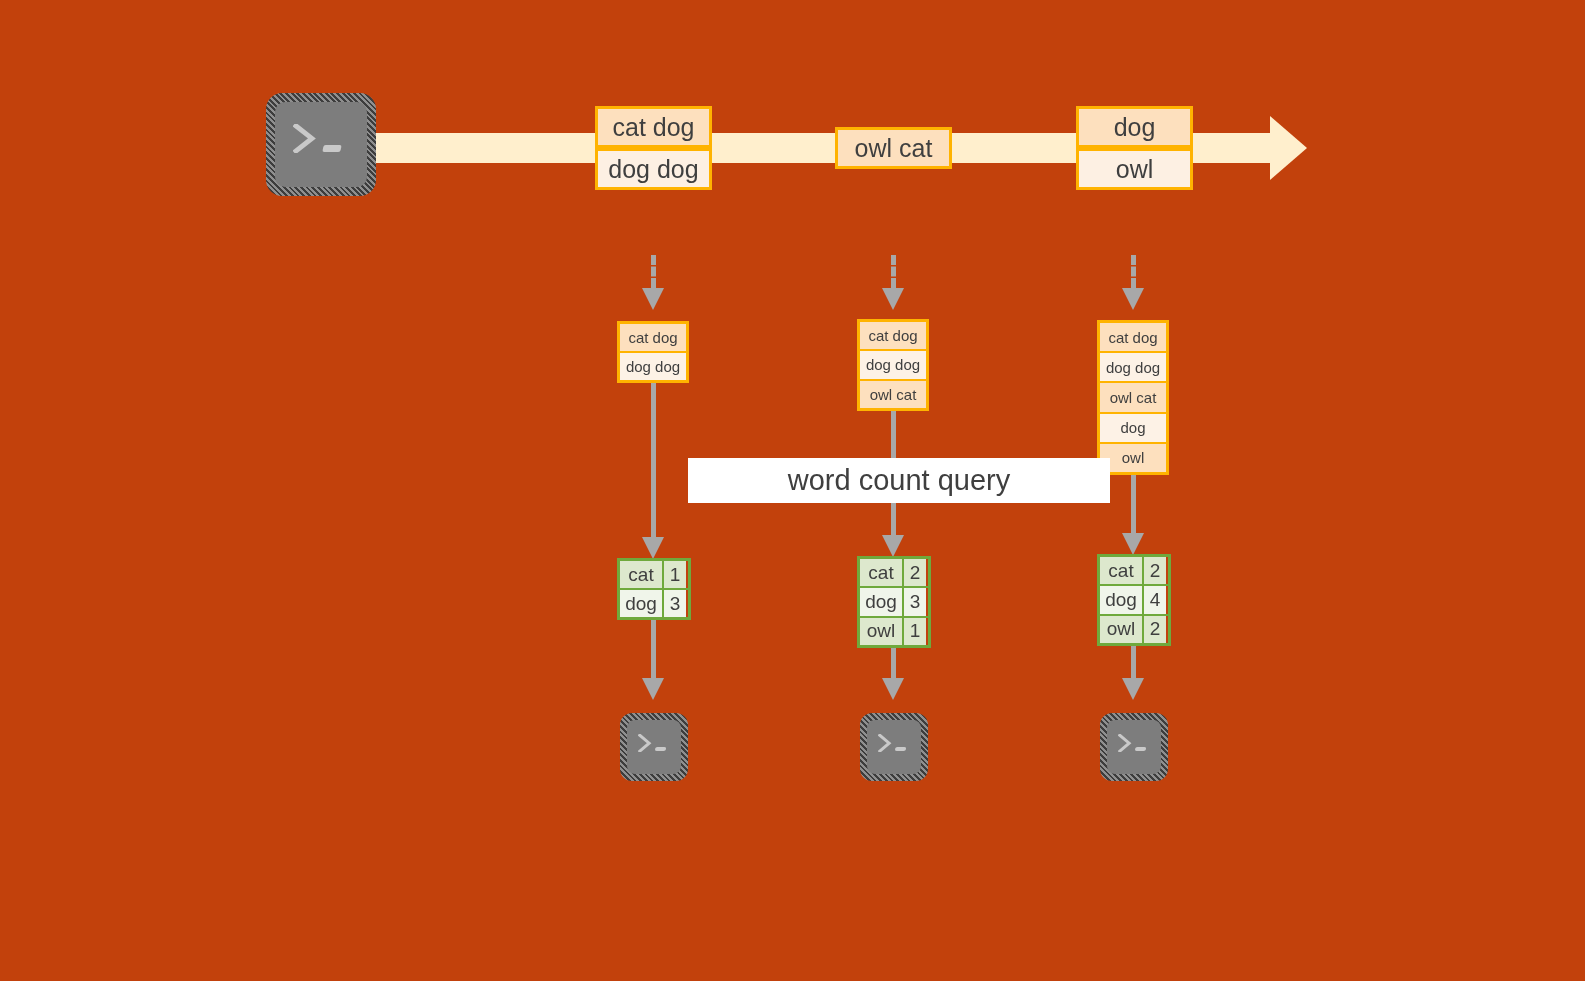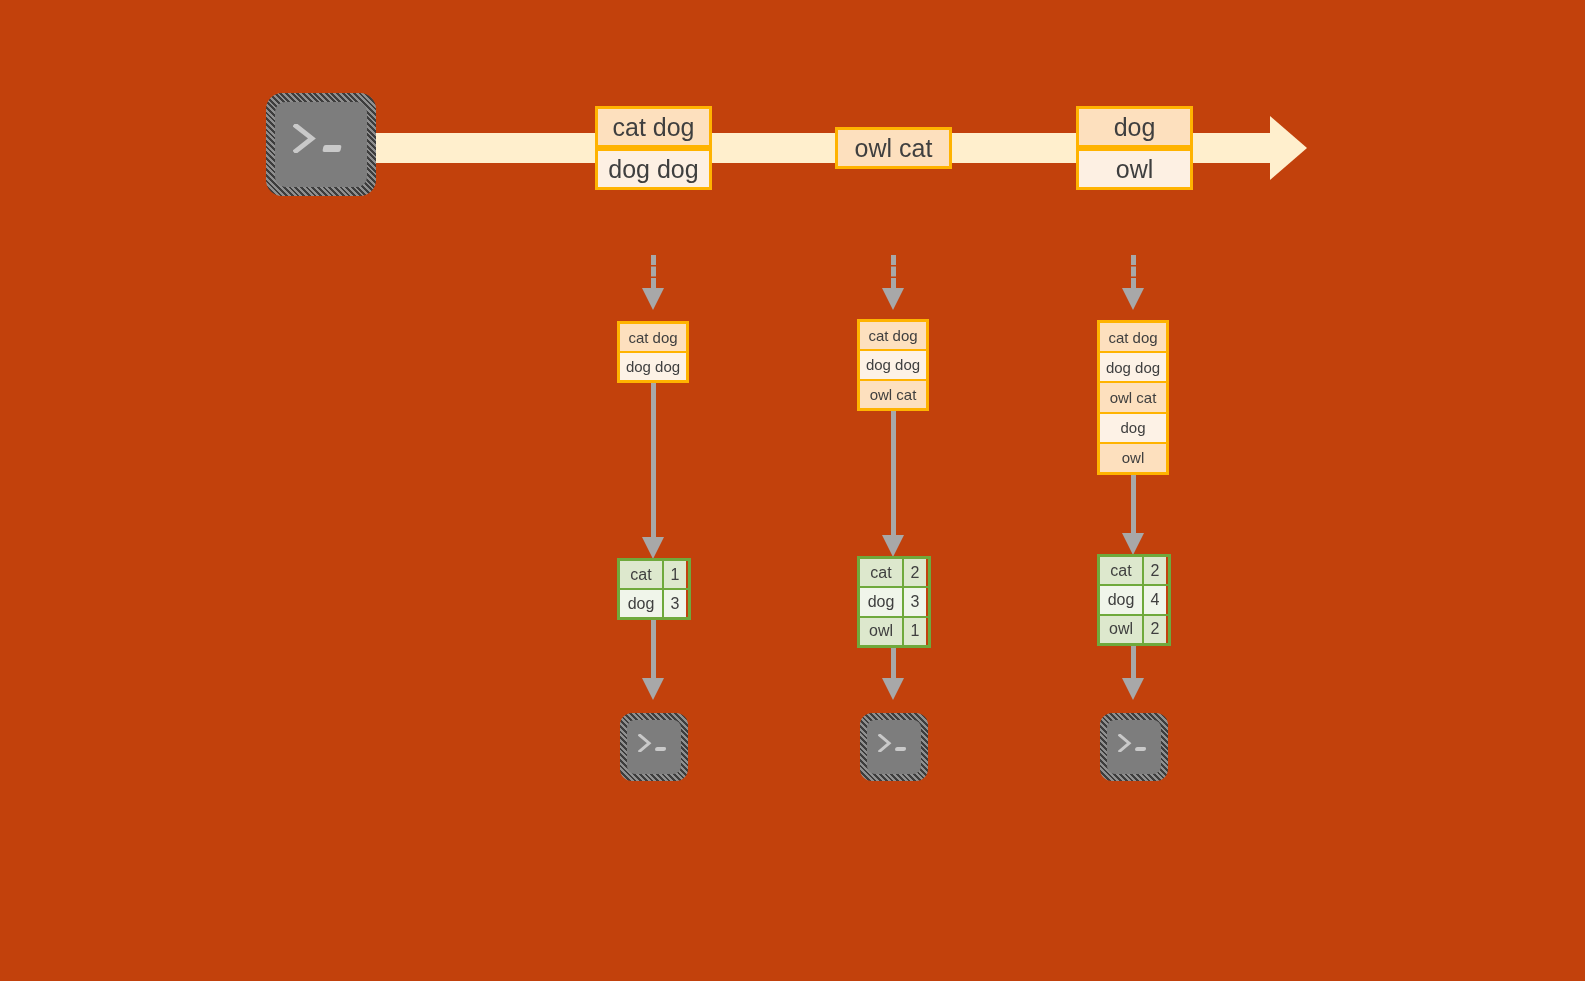--- a/index.html
+++ b/index.html
@@ -123,21 +123,21 @@
     border-bottom: 2px solid #6FA93C;
     box-sizing: border-box;
   }
   .gtable .grow:last-child { border-bottom: none; }
   .gtable .gkey,
   .gtable .gval {
     box-sizing: border-box;
     display: flex;
     align-items: center;
     justify-content: center;
-    font-size: 16px;
+    font-size: 19px;
     color: #3f3f3f;
     background: #DDE8CD;
   }
   .gtable .gkey {
     width: 44px;
     border-right: 2px solid #6FA93C;
   }
   .gtable .gval { width: 22px; }
   .gtable .grow.light .gkey,
   .gtable .grow.light .gval { background: #F0F5EA; }
@@ -314,14 +314,15 @@
     <div class="term-body">
       <span class="chev">
         <svg viewBox="0 0 24 30" preserveAspectRatio="none">
           <polyline points="3,2 19,15 3,28" fill="none" stroke="#c9c9c9" stroke-width="5" stroke-linecap="square" stroke-linejoin="miter"></polyline>
         </svg>
       </span>
       <span class="dash"></span>
     </div>
   </div>
 
+  <div class="qlabel" style="left:688px; top:458px; width:422px; height:45px;">word count query</div>
 
 </div>
 
 </body></html>

